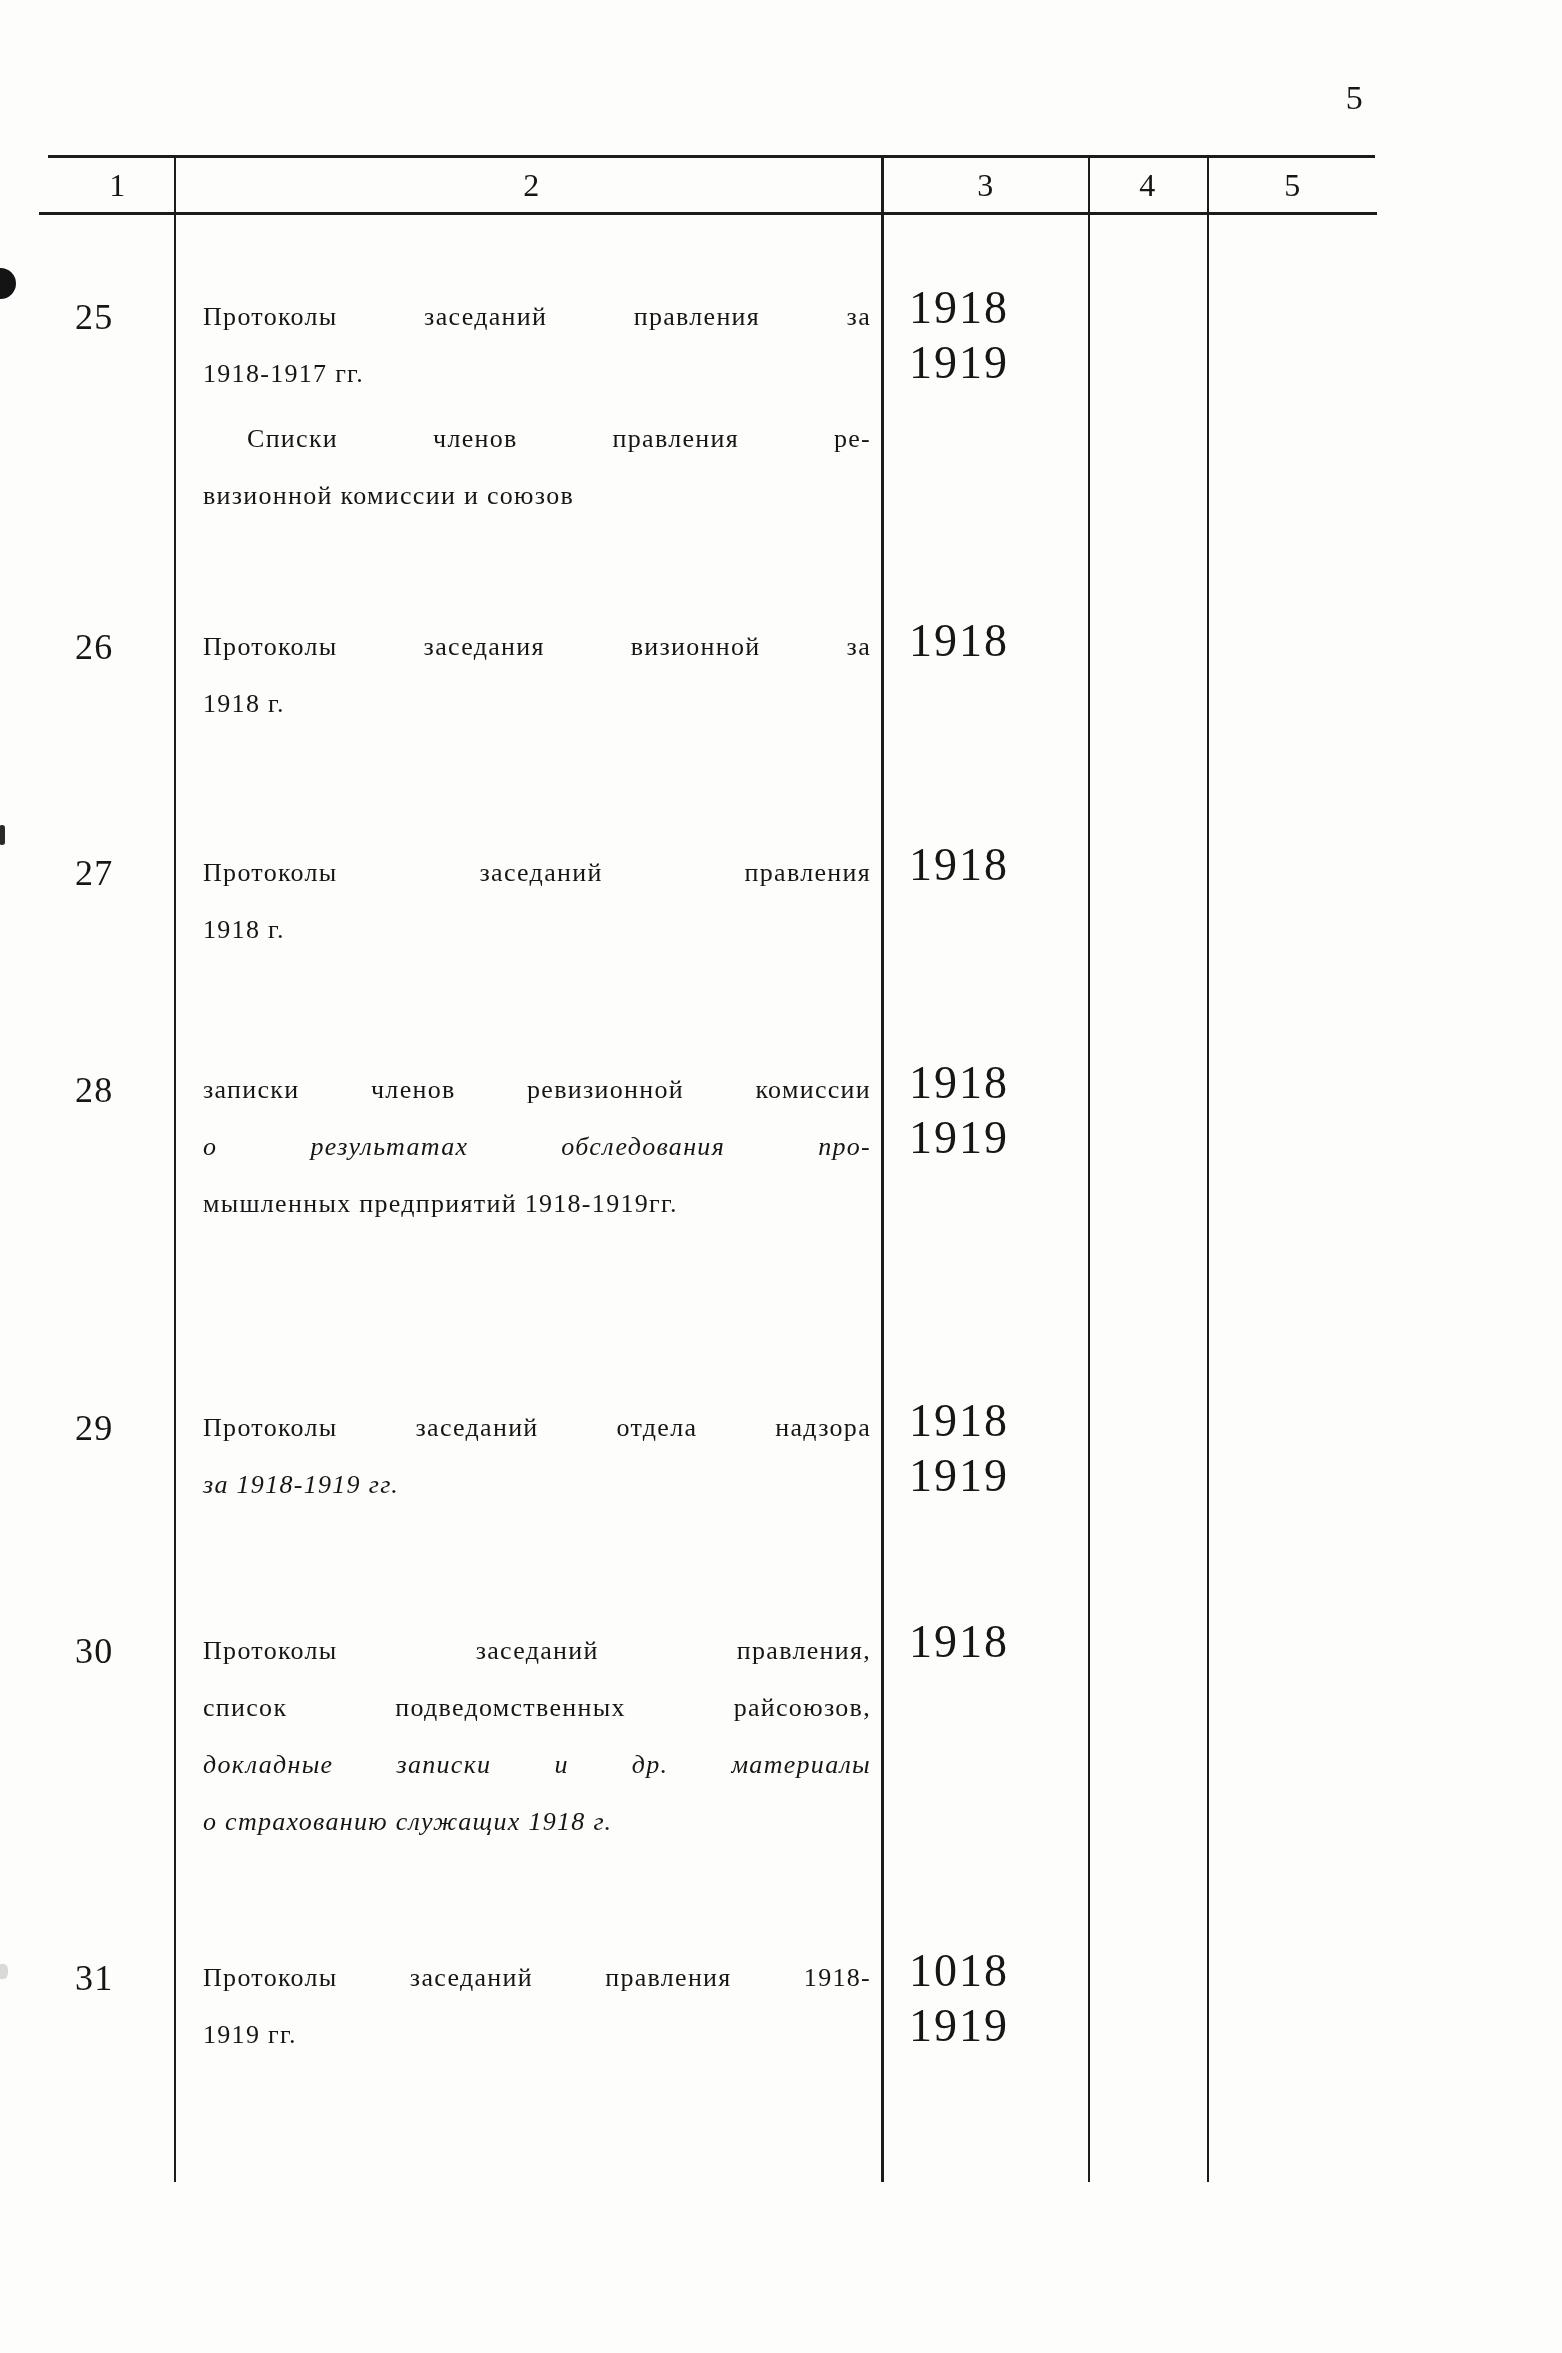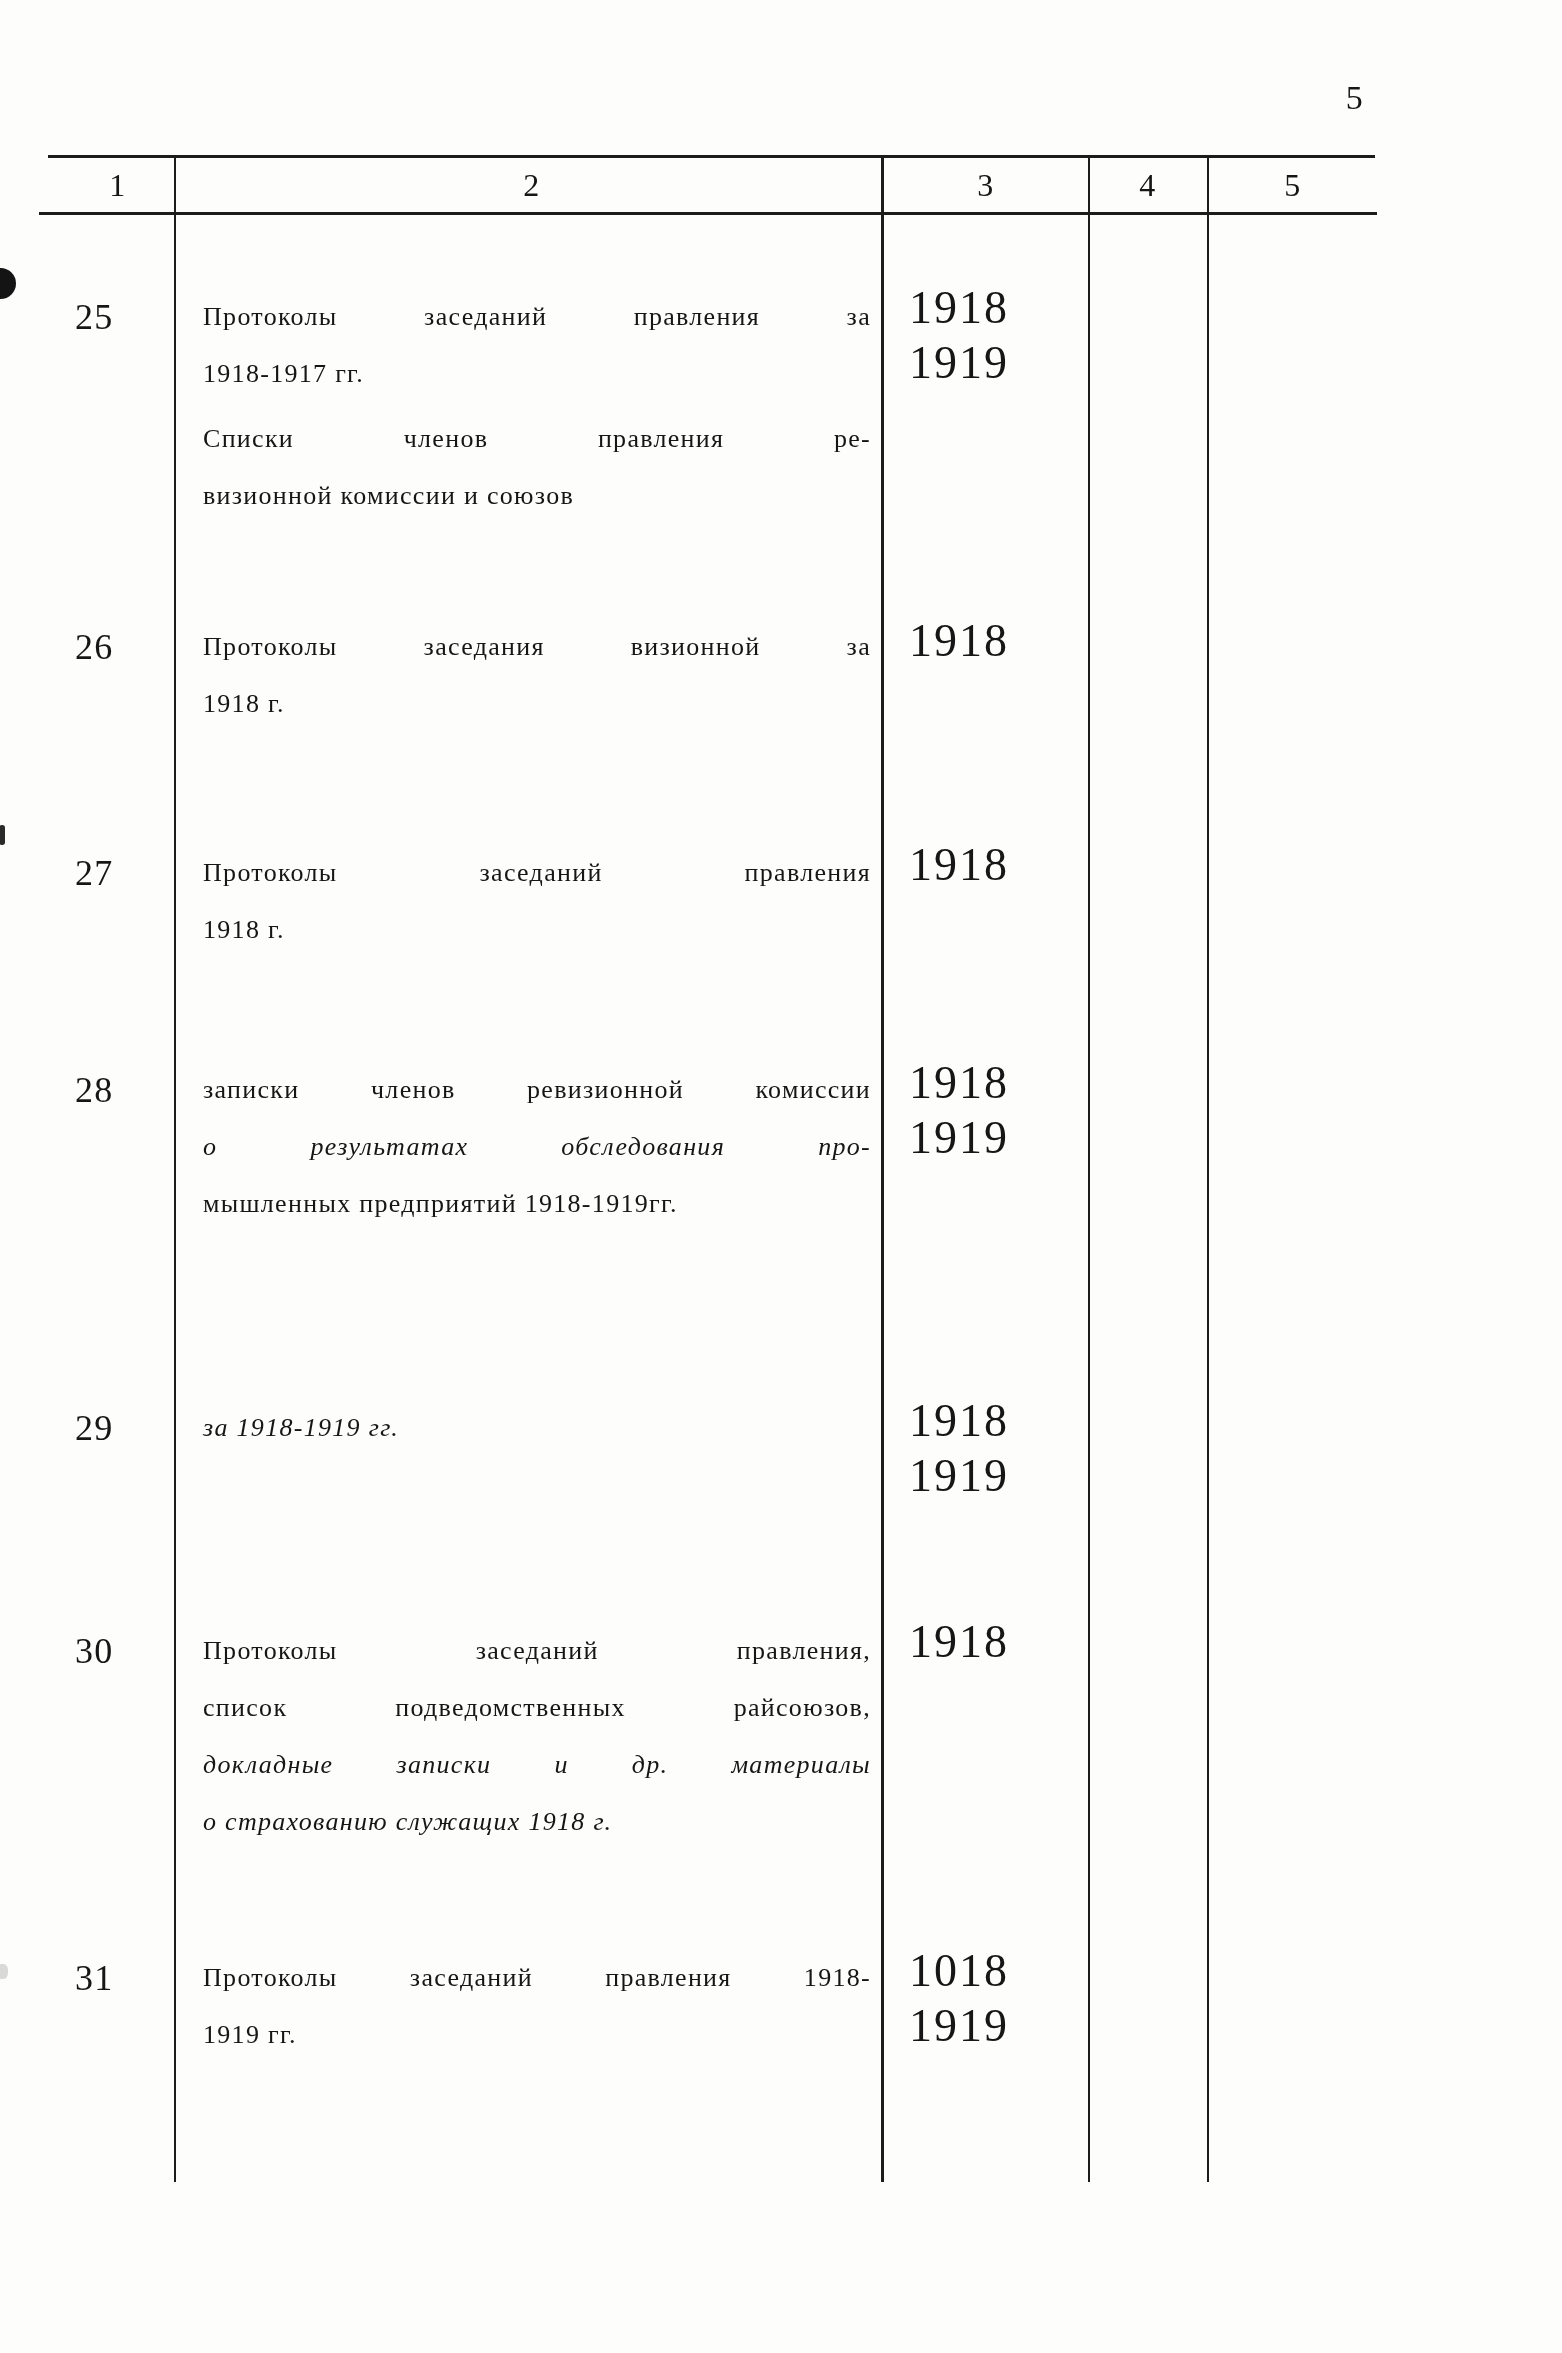--- a/index.html
+++ b/index.html
@@ -45,21 +45,21 @@
     position:absolute;left:203px;width:668px;
     font-size:26px;letter-spacing:1.3px;
   }
   .desc .ln{display:block;height:57px;line-height:40px;white-space:nowrap;}
   .desc .just{
     white-space:normal;
     text-align:justify;
     text-align-last:justify;
   }
   .desc .ital{font-style:italic;}
-  .desc .pgap{margin-top:8px;}
+  .desc .pgap{margin-top:8px;margin-left:44px;}
   .years{
     position:absolute;left:909px;width:148px;
     font-size:46px;letter-spacing:2px;
   }
   .years .yr{display:block;height:55px;line-height:39px;}
   
   .blob{
     position:absolute;left:-15px;top:268px;width:31px;height:31px;
     background:#141414;border-radius:50%;
   }
@@ -137,20 +137,21 @@
     </div>
     <div class="years" style="top:1063px">
       <span class="yr">1918</span>
       <span class="yr">1919</span>
     </div>
   </div>
 
   <div>
     <div class="row-num" style="top:1408px">29</div>
     <div class="desc" style="top:1408px">
+      <span class="ln just">Протоколы заседаний отдела надзора</span>
       <span class="ln ital">за 1918-1919 гг.</span>
     </div>
     <div class="years" style="top:1401px">
       <span class="yr">1918</span>
       <span class="yr">1919</span>
     </div>
   </div>
 
   <div>
     <div class="row-num" style="top:1631px">30</div>

